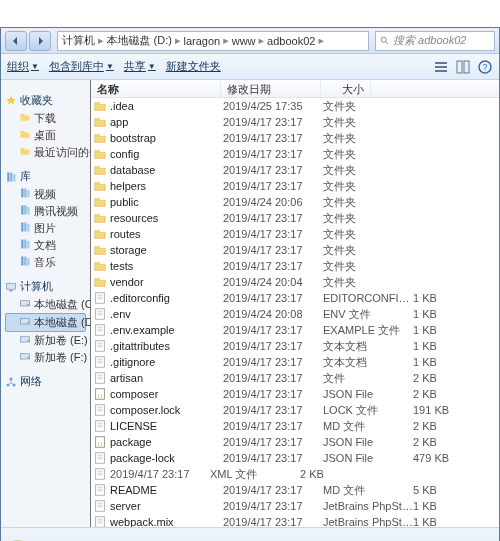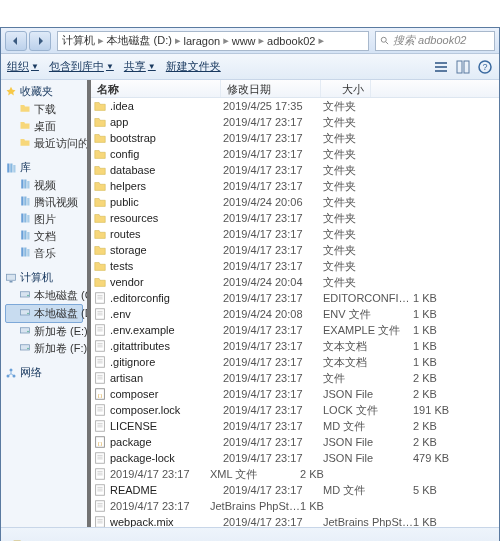--- a/index.html
+++ b/index.html
@@ -12,21 +12,21 @@
 .breadcrumb { flex: 1; height: 20px; background: #fff; border: 1px solid #a8b8cc; display: flex; align-items: center; padding: 0 4px; font-size: 11px; color: #333; }
 .breadcrumb span.sep { color: #888; margin: 0 3px; }
 .searchbox { width: 120px; height: 20px; background: #fff; border: 1px solid #a8b8cc; margin-left: 6px; display: flex; align-items: center; padding: 0 4px; font-size: 11px; color: #888; font-style: italic; }
 .searchbox svg { width: 10px; height: 10px; fill: #888; margin-right: 3px; }
 .toolbar { height: 26px; background: linear-gradient(#f3f7fc,#e2ecf7); border-bottom: 1px solid #c8d6e8; display: flex; align-items: center; padding: 0 6px; gap: 10px; }
 .tool-item { font-size: 11px; color: #1a3a60; cursor: pointer; display: flex; align-items: center; text-decoration: underline; }
 .tool-item .drop { font-size: 8px; margin-left: 2px; }
 .tool-right { margin-left: auto; display: flex; gap: 6px; }
 .tool-icon { width: 16px; height: 16px; cursor: pointer; display: flex; align-items: center; justify-content: center; }
 .body { flex: 1; display: flex; overflow: hidden; }
-.sidebar { width: 90px; background: #f2f6fb; border-right: 4px solid #737373; padding: 4px 4px; overflow-y: auto; }
+.sidebar { width: 90px; background: #f2f6fb; border-right: 1px solid #737373; padding: 13px 4px; overflow-y: auto; }
 .side-group { margin-bottom: 8px; }
 .side-head { font-size: 11px; color: #1a3a60; display: flex; align-items: center; gap: 3px; margin-bottom: 2px; cursor: pointer; }
 .side-item { font-size: 11px; color: #333; padding: 1px 0 1px 14px; display: flex; align-items: flex-start; gap: 3px; cursor: pointer; white-space: nowrap; }
 .side-item.sel { background: #c8dcf0; border: 1px solid #7da8d8; border-radius: 2px; padding-left: 13px; }
 .side-icon { width: 12px; height: 12px; flex-shrink: 0; }
 .filepane { flex: 1; background: #fff; display: flex; flex-direction: column; overflow: hidden; }
 .cols { height: 18px; background: linear-gradient(#fdfdfe,#f0f4fa); border-bottom: 1px solid #dde6f0; display: flex; font-size: 11px; color: #333; }
 .col { padding: 2px 6px; border-right: 1px solid #e4ebf4; }
 .col.name { flex: 0 0 130px; font-weight: bold; }
 .col.date { flex: 0 0 100px; }
@@ -513,20 +513,21 @@
             <span class="ftype">MD 文件</span>
             <span class="fsize">5 KB</span>
           </div>
           <div class="row">
             <svg class="ficon" viewBox="0 0 16 16">
               <rect x="3" y="2" width="10" height="12" fill="#fff" stroke="#aaa"></rect>
               <line x1="5" y1="5" x2="11" y2="5" stroke="#ccc"></line>
               <line x1="5" y1="7" x2="11" y2="7" stroke="#ccc"></line>
               <line x1="5" y1="9" x2="11" y2="9" stroke="#ccc"></line>
             </svg>
+            <span class="fname">server</span>
             <span class="fdate">2019/4/17 23:17</span>
             <span class="ftype">JetBrains PhpSto...</span>
             <span class="fsize">1 KB</span>
           </div>
           <div class="row">
             <svg class="ficon" viewBox="0 0 16 16">
               <rect x="3" y="2" width="10" height="12" fill="#fff" stroke="#aaa"></rect>
               <line x1="5" y1="5" x2="11" y2="5" stroke="#ccc"></line>
               <line x1="5" y1="7" x2="11" y2="7" stroke="#ccc"></line>
               <line x1="5" y1="9" x2="11" y2="9" stroke="#ccc"></line>

